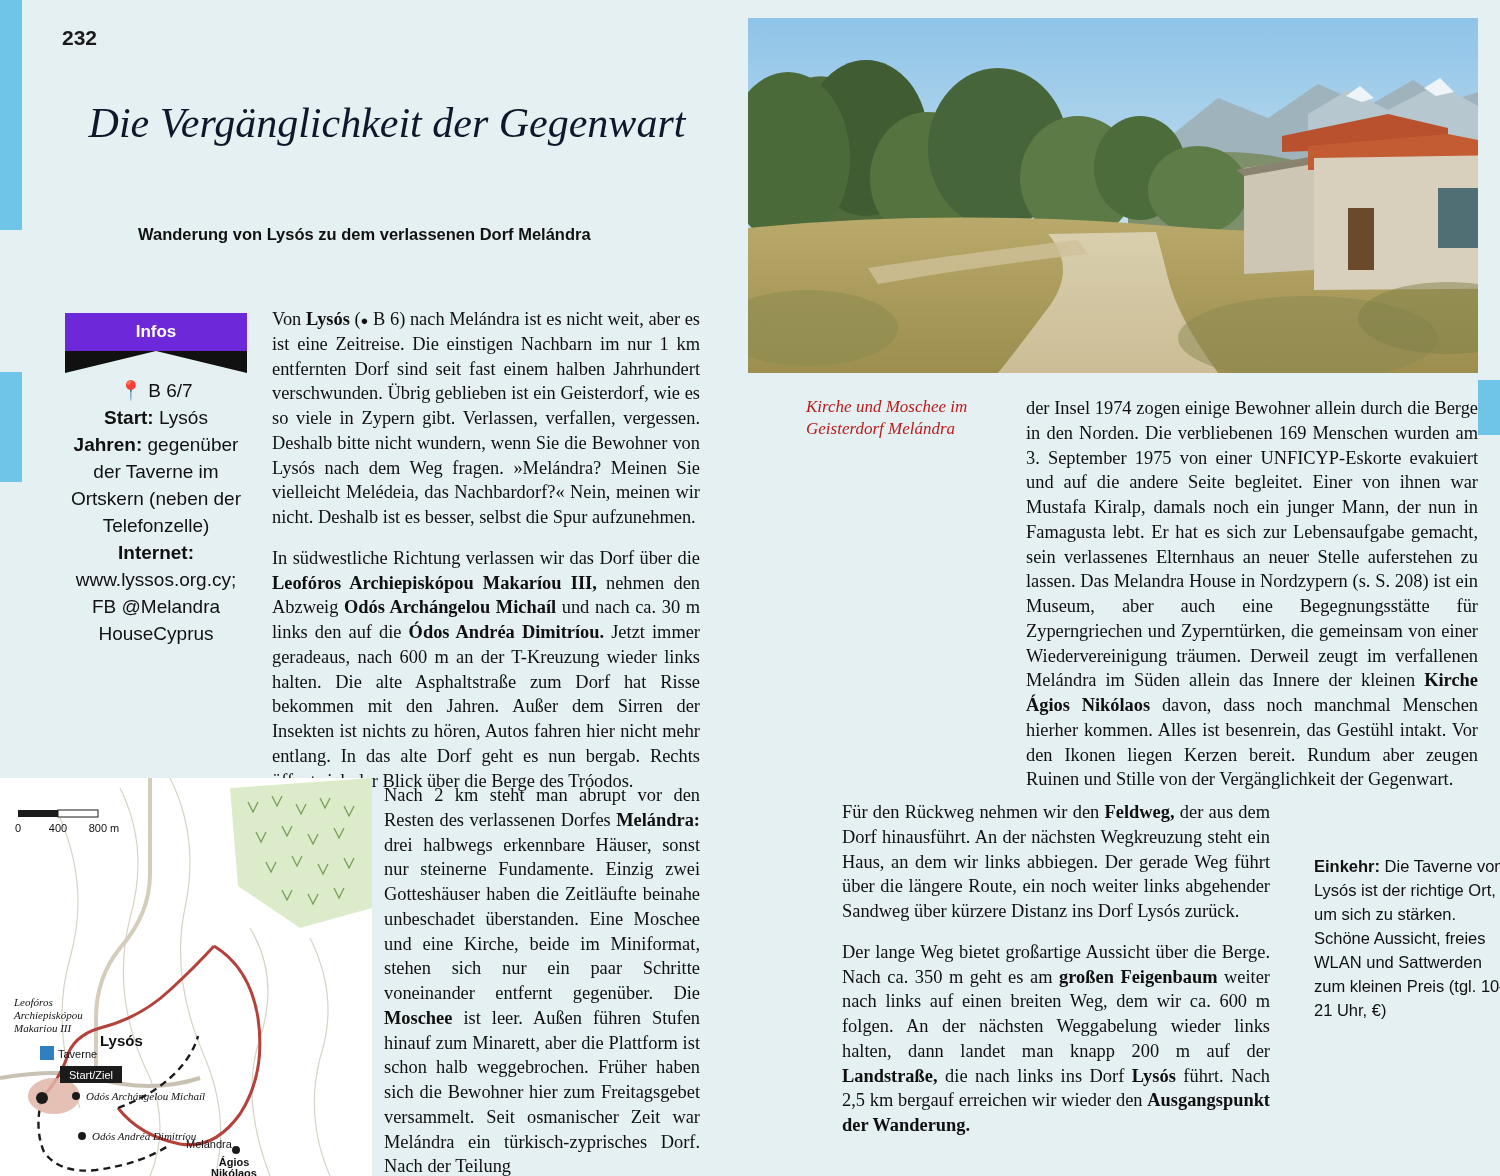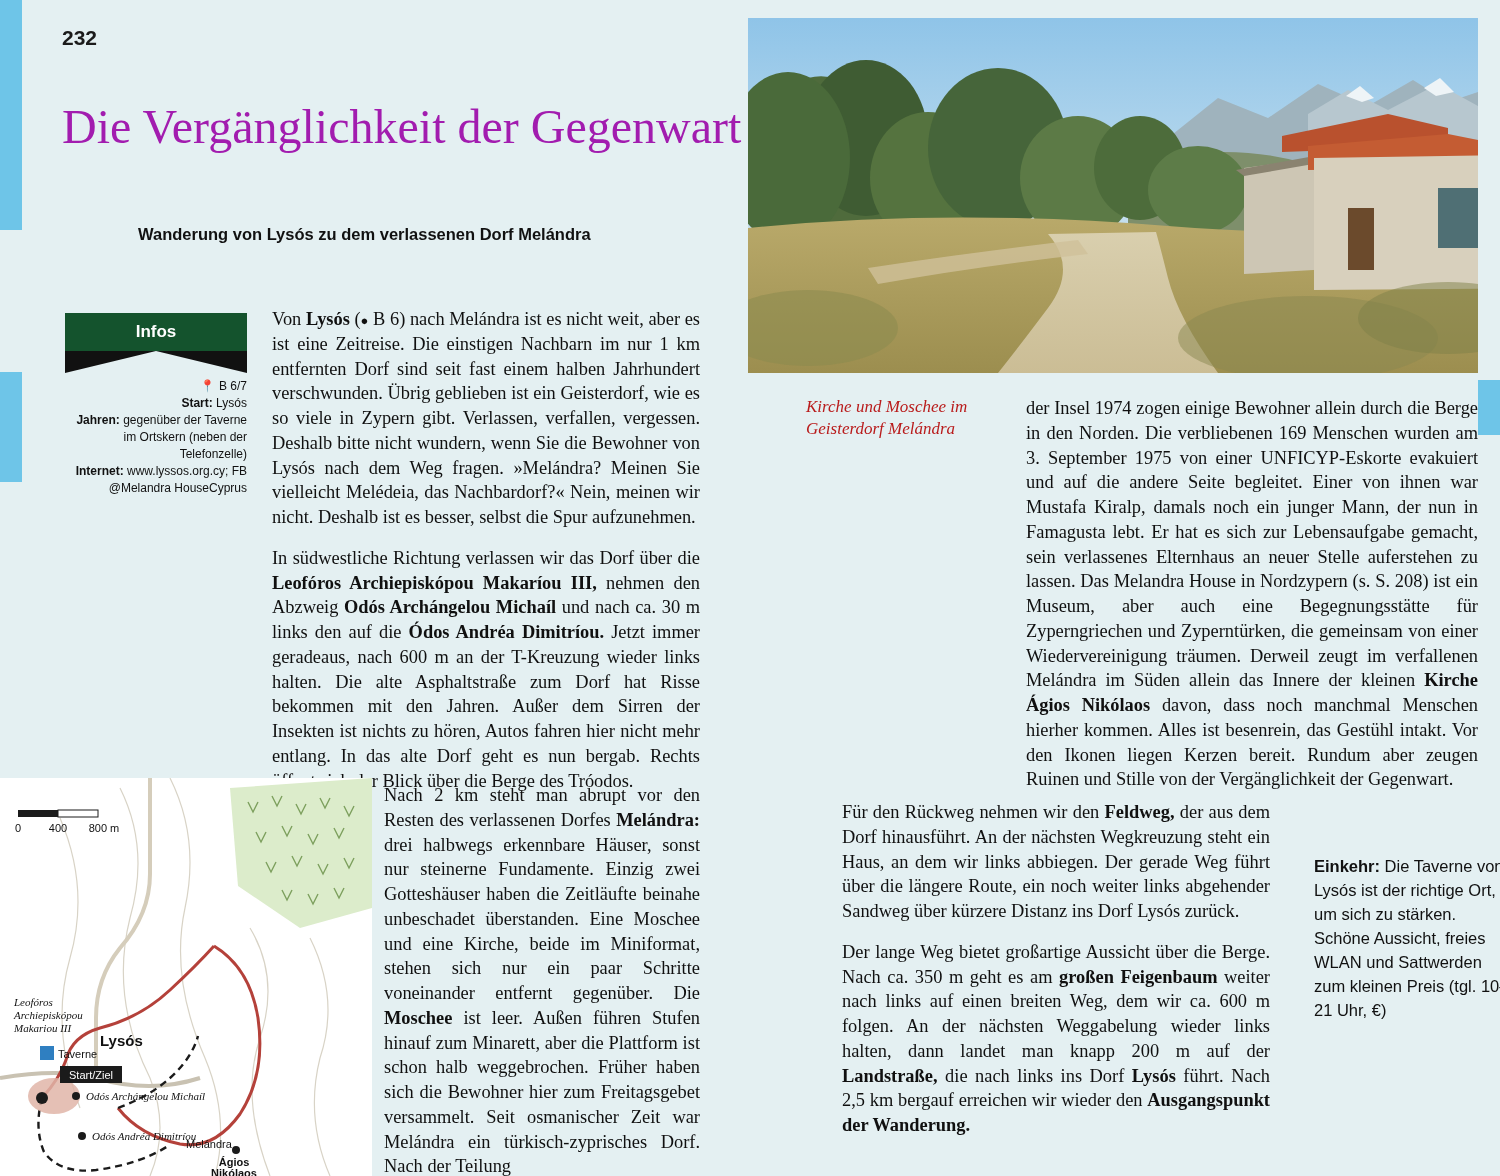--- a/index.html
+++ b/index.html
@@ -32,22 +32,23 @@
     position: absolute; left: 62px; top: 96px; width: 650px;
     text-align: center;
   }
   .tour-label {
     font-family: "Liberation Serif", serif;
     font-size: 42px; font-weight: bold; color: #00a0e0;
     letter-spacing: 2px; line-height: 1;
   }
   .tour-title {
     font-family: "Liberation Serif", serif;
-    font-size: 48px; color: #a21caf; line-height: 1.12; margin-top: 4px;
+    font-size: 42px; color: #0f172a; line-height: 1.12; margin-top: 4px;
     white-space: nowrap;
+    font-style: italic;
   }
   .tour-sub {
     position: absolute; left: 138px; top: 225px; width: 620px;
     font-family: "Liberation Sans", sans-serif;
     font-size: 16.5px; font-weight: bold; color: #111;
   }
 
   
   .photo {
     position: absolute; left: 748px; top: 18px; width: 730px; height: 355px;
@@ -57,34 +58,34 @@
 
   .photo-caption {
     position: absolute; left: 806px; top: 396px; width: 190px;
     font-family: "Liberation Serif", serif; font-style: italic;
     font-size: 17px; line-height: 1.3; color: #b91c1c;
   }
 
   
   .infos-header {
     position: absolute; left: 65px; top: 313px; width: 182px; height: 38px;
-    background: #14532d; color: #fff;
+    background: #6d28d9; color: #fff;
     font-family: "Liberation Sans", sans-serif; font-weight: bold; font-size: 17px;
     display: flex; align-items: center; justify-content: center;
   }
   .infos-notch {
     position: absolute; left: 65px; top: 351px; width: 0; height: 0;
     border-left: 91px solid #111; border-right: 91px solid #111;
     border-bottom: 22px solid transparent;
   }
   .infos-body {
     position: absolute; left: 65px; top: 378px; width: 182px;
-    text-align: right;
+    text-align: center;
     font-family: "Liberation Sans", sans-serif;
-    font-size: 12px; line-height: 1.42; color: #111;
+    font-size: 19px; line-height: 1.42; color: #111;
   }
   .infos-body b { font-weight: bold; }
   .pin { font-size: 13px; }
 
   
   .col {
     position: absolute;
     font-family: "Liberation Serif", serif;
     font-size: 18.4px; line-height: 1.345; color: #101010;
     text-align: justify;

